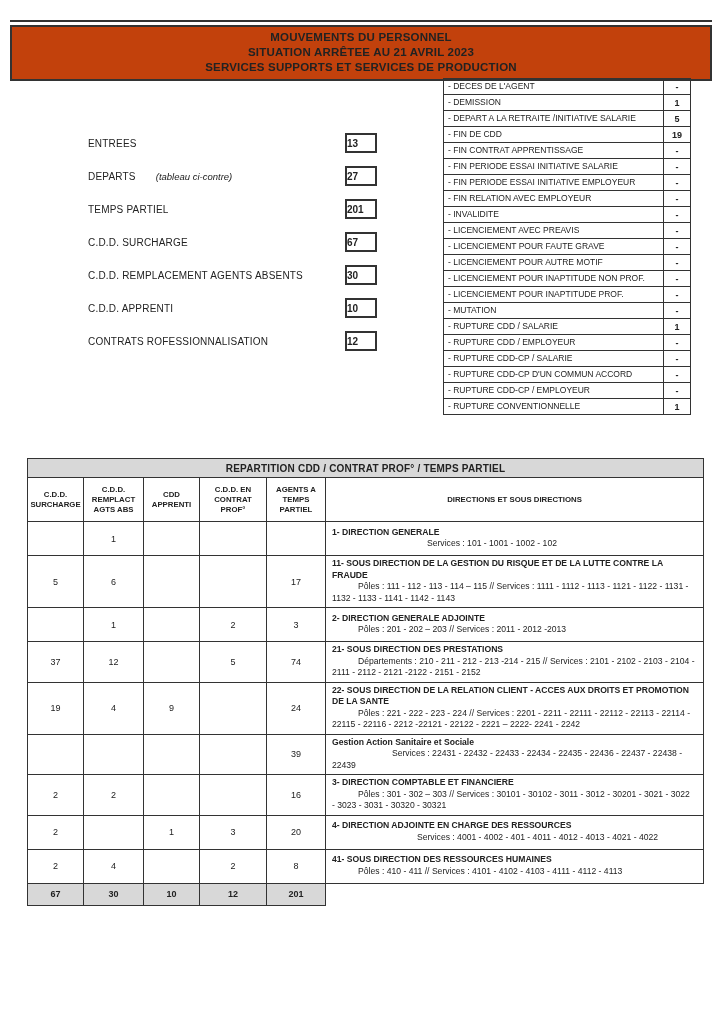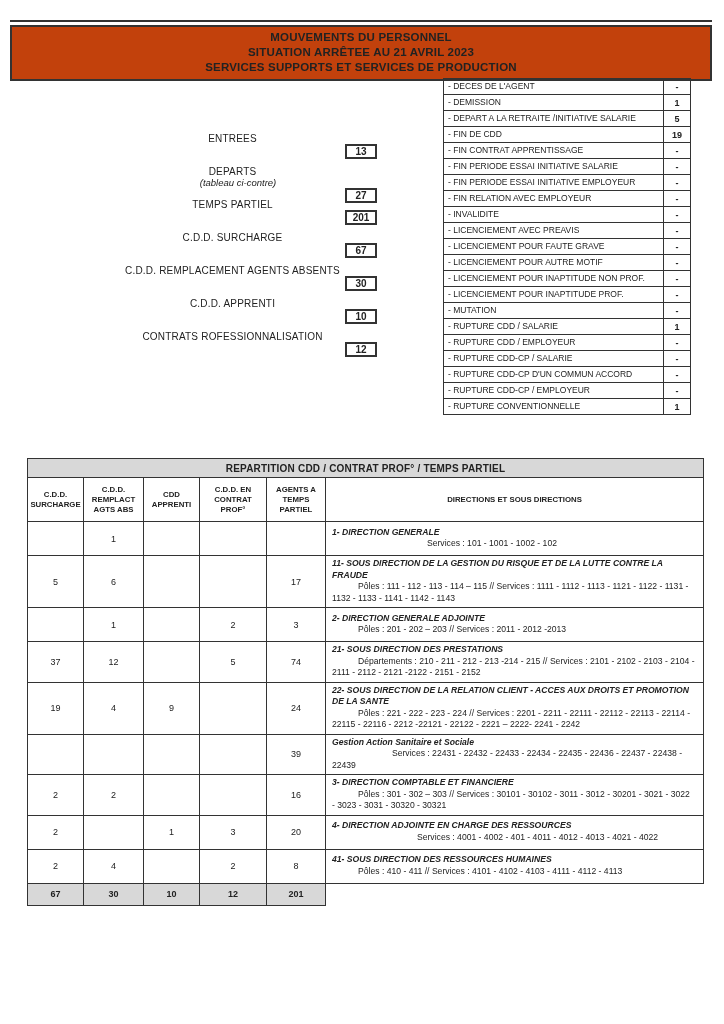--- a/index.html
+++ b/index.html
@@ -7,41 +7,41 @@
   body { font-family:"Liberation Sans", sans-serif; color:#222; }
   .page { position:relative; width:724px; height:1024px; background:#fff; overflow:hidden; }
 
   
   .header-wrap { position:absolute; left:10px; top:20px; width:702px; border-top:2px solid #333; padding-top:3px; }
   .header-box { background:#c2410c; border:2px solid #333; text-align:center; padding:3px 0 4px 0; }
   .header-box div { font-weight:bold; font-size:11.5px; line-height:15px; letter-spacing:0.2px; }
 
   
   .summary { position:absolute; left:88px; top:133px; width:289px; }
-  .summary-item { display:flex; align-items:center; height:20px; margin-bottom:13px;flex-direction:column; }
+  .summary-item { display:flex; align-items:center; height:20px; margin-bottom:13px; }
   .s-label { font-size:10px; letter-spacing:0.2px; white-space:nowrap; }
-  .s-note { font-size:9.5px; font-style:italic; margin-left:11px; white-space:nowrap; }
+  .s-note { font-size:9.5px; font-style:italic; margin-left:20px; white-space:nowrap; }
   .s-note:empty { display:none; }
-  .s-box { margin-left:auto; width:32px; height:28px; border:2px solid #333; display:flex; align-items:center; justify-content:center; background:#fff; }
+  .s-box { margin-left:auto; width:32px; height:20px; border:2px solid #333; display:flex; align-items:center; justify-content:flex-start; background:#fff; }
   .s-val { font-size:10px; font-weight:bold; }
 
   
   .departures { position:absolute; left:443px; top:78px; border-collapse:collapse; }
   .departures td { border:1px solid #333; }
   .departures .d-label { width:220px; font-size:8.5px; line-height:11px; padding:2px 16px 2px 4px; white-space:nowrap; }
   .departures .d-val { width:27px; text-align:center; font-weight:bold; font-size:9px; padding:2px 1px; }
 
   
   .repartition { position:absolute; left:27px; top:458px; width:676px; border-collapse:collapse; table-layout:fixed; }
   .repartition td, .repartition th { border:1px solid #333; vertical-align:middle; }
   .rep-title { background:#d8d8d8; font-weight:bold; text-align:center; font-size:10px; height:19px; letter-spacing:0.2px; }
   .head-row th { background:#fff; font-weight:bold; font-size:7.8px; line-height:10px; text-align:center; white-space:pre-line; height:44px; padding:2px 1px; }
   .num-cell { text-align:center; font-size:9px; }
   .dir-cell { padding:2px 8px 3px 6px; vertical-align:top; }
-  .dir-title { font-weight:bold; font-size:8.6px; line-height:11.5px;font-style:italic; }
+  .dir-title { font-weight:bold; font-size:8.6px; line-height:11.5px; }
   .dir-detail { font-size:8.6px; line-height:11.5px; text-indent:26px; }
   .repartition tbody tr:nth-of-type(1) .dir-detail { text-indent:95px; }
   .repartition tbody tr:nth-of-type(6) .dir-detail { text-indent:60px; }
   .repartition tbody tr:nth-of-type(8) .dir-detail { text-indent:85px; }
   .repartition tbody td { height:34px; }
   .totals-row td { background:#d8d8d8; font-weight:bold; font-size:9px; text-align:center; height:22px; }
   .totals-row td.blank { background:#fff; border:none; }
 </style>
 </head>
 <body>

